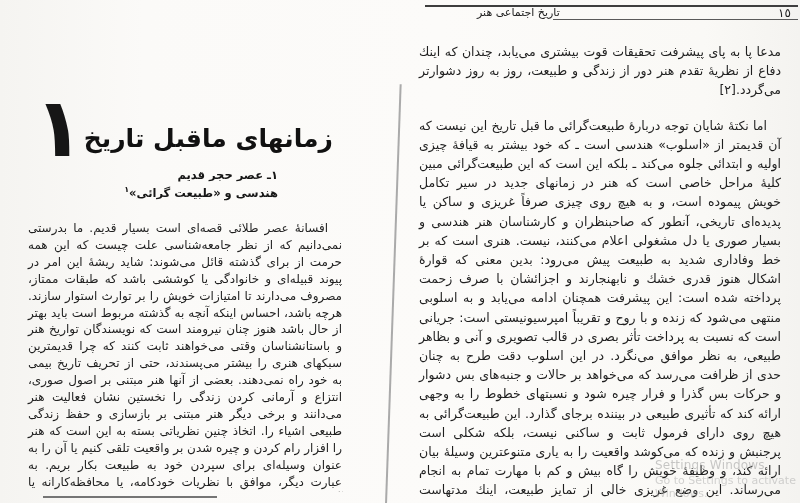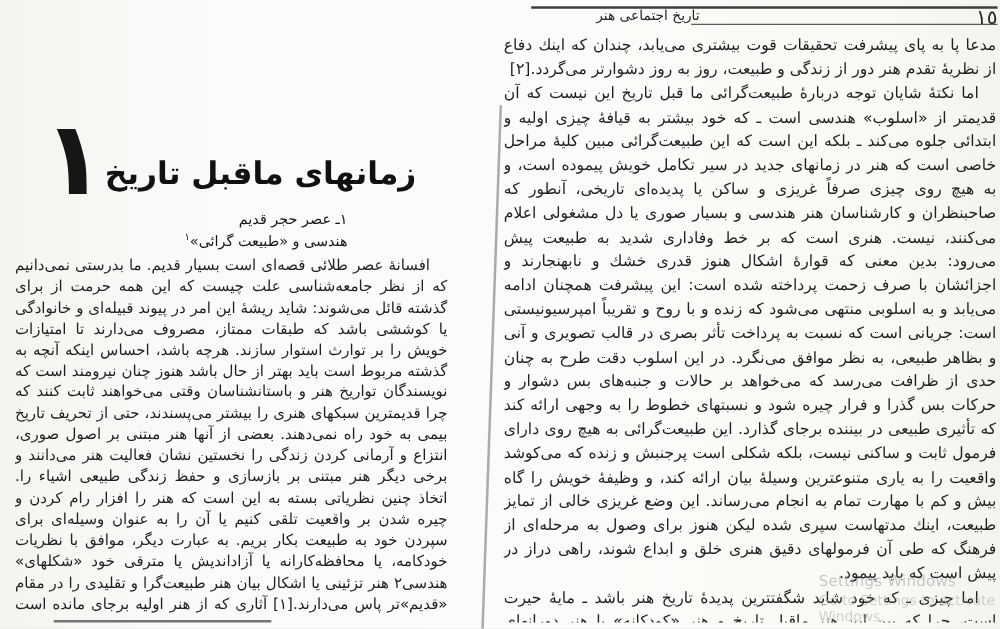--- a/index.html
+++ b/index.html
@@ -19,21 +19,21 @@
     font-size:82px;line-height:72px;font-weight:bold;color:#161616;
   }
   .chapter-title{
     position:absolute;left:12px;top:126px;width:321px;
     margin:0;text-align:right;direction:rtl;
     font-size:25px;line-height:26px;font-weight:bold;color:#111;
   }
   .section-heads{
     position:absolute;left:12px;top:168px;width:266px;
     text-align:right;direction:rtl;
-    font-size:11.5px;line-height:14.5px;font-weight:normal;color:#161616;
+    font-size:11.5px;line-height:14.5px;font-weight:bold;color:#161616;
   }
   .section-heads sup{font-size:8px;}
   .left-body{
     position:absolute;left:12px;top:204px;width:346px;height:288px;
     direction:rtl;text-align:justify;
     font-size:12px;line-height:16.9px;
     overflow:hidden;
   }
   .footnote-rule{
     position:absolute;left:43px;top:496px;width:174px;height:2px;background:#757575;
@@ -43,30 +43,30 @@
     transform:rotate(2deg);transform-origin:bottom center;
   }
   
   .rule-top{position:absolute;left:425px;top:5px;width:373px;height:1.5px;background:#3e3e3e;}
   .rule-bottom{position:absolute;left:553px;top:19px;width:245px;height:1px;background:#5a5a5a;}
   .running-head{
     position:absolute;left:477px;top:6px;
     direction:rtl;font-size:11px;line-height:13px;color:#222;
   }
   .page-num{
-    position:absolute;left:778px;top:7px;width:20px;text-align:right;
-    font-size:16px;line-height:13px;color:#222;
+    position:absolute;left:778px;top:7px;width:20px;text-align:left;
+    font-size:12px;line-height:13px;color:#222;
   }
   .right-body{
     position:absolute;left:403px;top:26px;width:394px;height:472px;
     direction:rtl;text-align:justify;
     font-size:12.5px;line-height:19.2px;
     overflow:hidden;
   }
-  .canvas p{margin:0;}
+  .canvas p{margin:16px;}
   .p-indent{text-indent:14px;}
   
   .watermark{position:absolute;left:655px;top:458px;pointer-events:none;}
   .wm1{font-size:12px;color:#9d9d9d;opacity:.55;letter-spacing:.2px;}
   .wm2{font-size:11px;color:#a8a8a8;opacity:.5;margin-top:2px;}
 </style>
 </head>
 <body>
 
 <div class="canvas">

